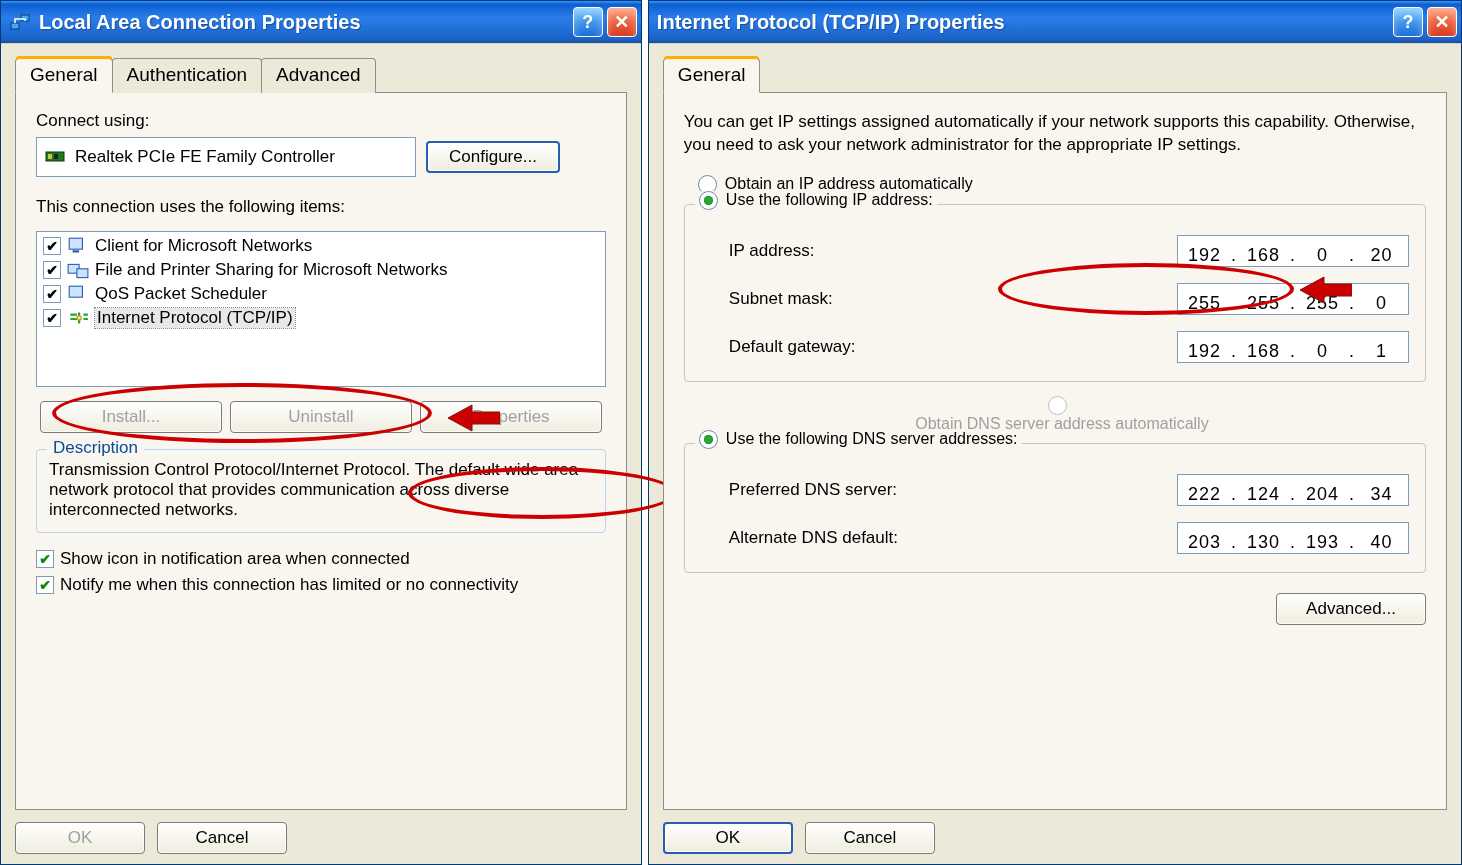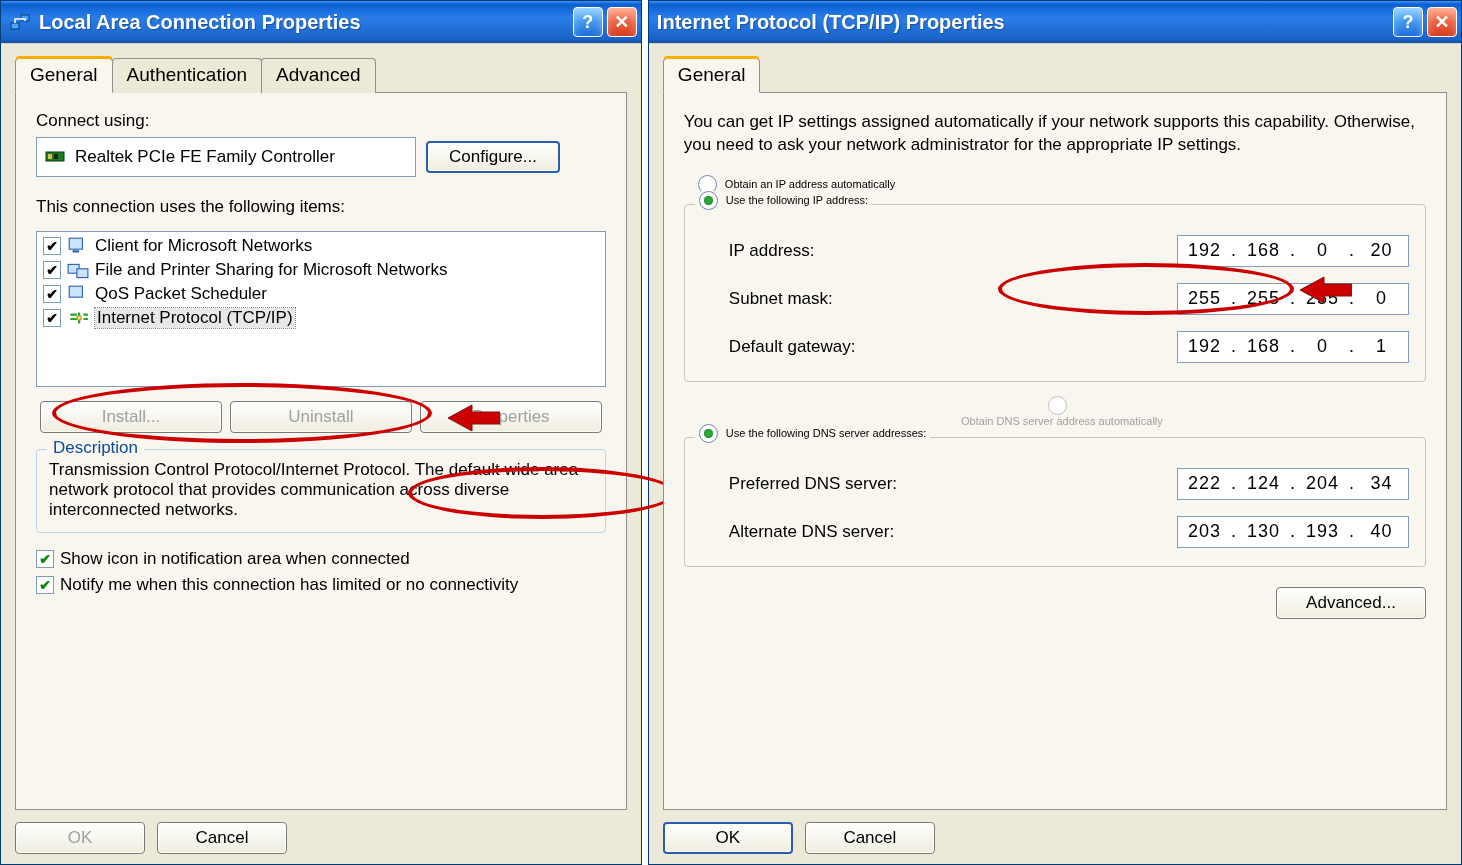--- a/index.html
+++ b/index.html
@@ -103,33 +103,33 @@
   .footerbtns { display:flex; gap:12px; padding-top:12px;}
   
   .desc { font-size:17px; line-height:1.35; margin-bottom:18px;}
   .radio {
     width:19px; height:19px; border:1px solid #6d8aab; border-radius:50%;
     display:inline-flex; align-items:center; justify-content:center; background:#fff;
     margin-right:8px; flex-shrink:0;
   }
   .radio.sel::after { content:""; width:9px; height:9px; border-radius:50%; background:#2fa82f; box-shadow:inset 0 0 2px #064;}
   .radio.dis { border-color:#c0c0c0;}
-  .radiorow { display:flex; align-items:center; font-size:11px;}
+  .radiorow { display:flex; align-items:center; font-size:16px;}
   .radiorow.dis { color:#a0a0a0;}
   .fieldset {
     border:1px solid #c9c5b4; border-radius:4px; padding:14px 16px 18px;
     margin:0 0 14px 0; position:relative;
   }
   .fieldset .flegend {
     position:absolute; top:-14px; left:10px; background:#f8f6ee; padding:0 4px;
   }
   .iprow { display:flex; align-items:center; justify-content:space-between; margin-top:16px; padding-left:28px;}
   .ipbox {
     background:#fff; border:1px solid #7f9db9; width:232px; height:32px;
-    display:flex; align-items:center; justify-content:space-evenly;
+    display:flex; align-items:flex-end; justify-content:space-evenly;
     font-size:18px; letter-spacing:1px;
   }
   .ipbox .oct { width:46px; text-align:center;}
   .ipbox .dot { width:6px; text-align:center;}
   
   .oval { position:absolute; border:4px solid #cc0000; border-radius:50%; pointer-events:none;}
   .arrow { position:absolute; pointer-events:none;}
   .arrow svg { display:block;}
   .titleicon { width:22px; height:22px; margin-right:8px; display:inline-flex;}
 </style>
@@ -333,21 +333,21 @@
             <span class="oct">222</span>
               <span class="dot">.</span>
             <span class="oct">124</span>
               <span class="dot">.</span>
             <span class="oct">204</span>
               <span class="dot">.</span>
             <span class="oct">34</span>
           </div>
         </div>
         <div class="iprow">
-          <span>Alternate DNS server:</span>
+          <span>Alternate DNS default:</span>
           <div class="ipbox">
             <span class="oct">203</span>
               <span class="dot">.</span>
             <span class="oct">130</span>
               <span class="dot">.</span>
             <span class="oct">193</span>
               <span class="dot">.</span>
             <span class="oct">40</span>
           </div>
         </div>

